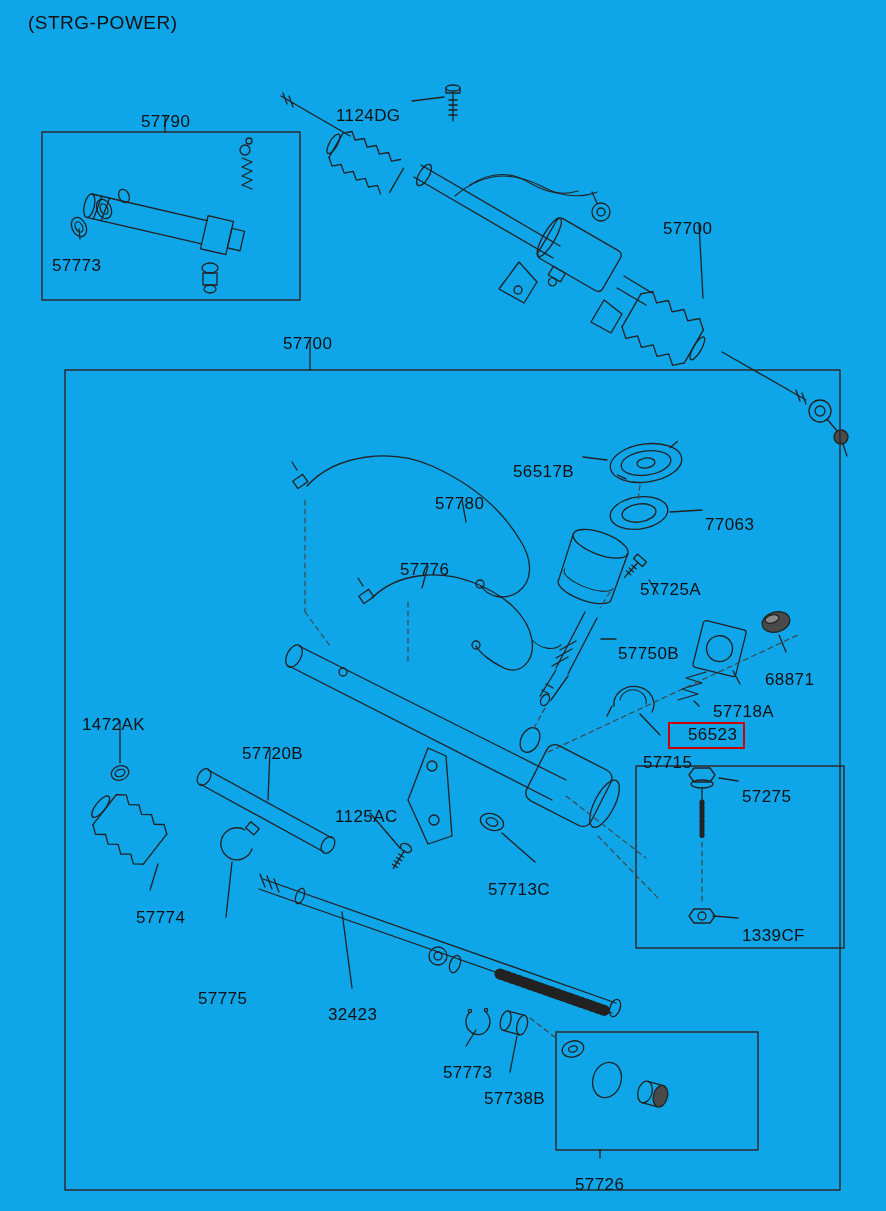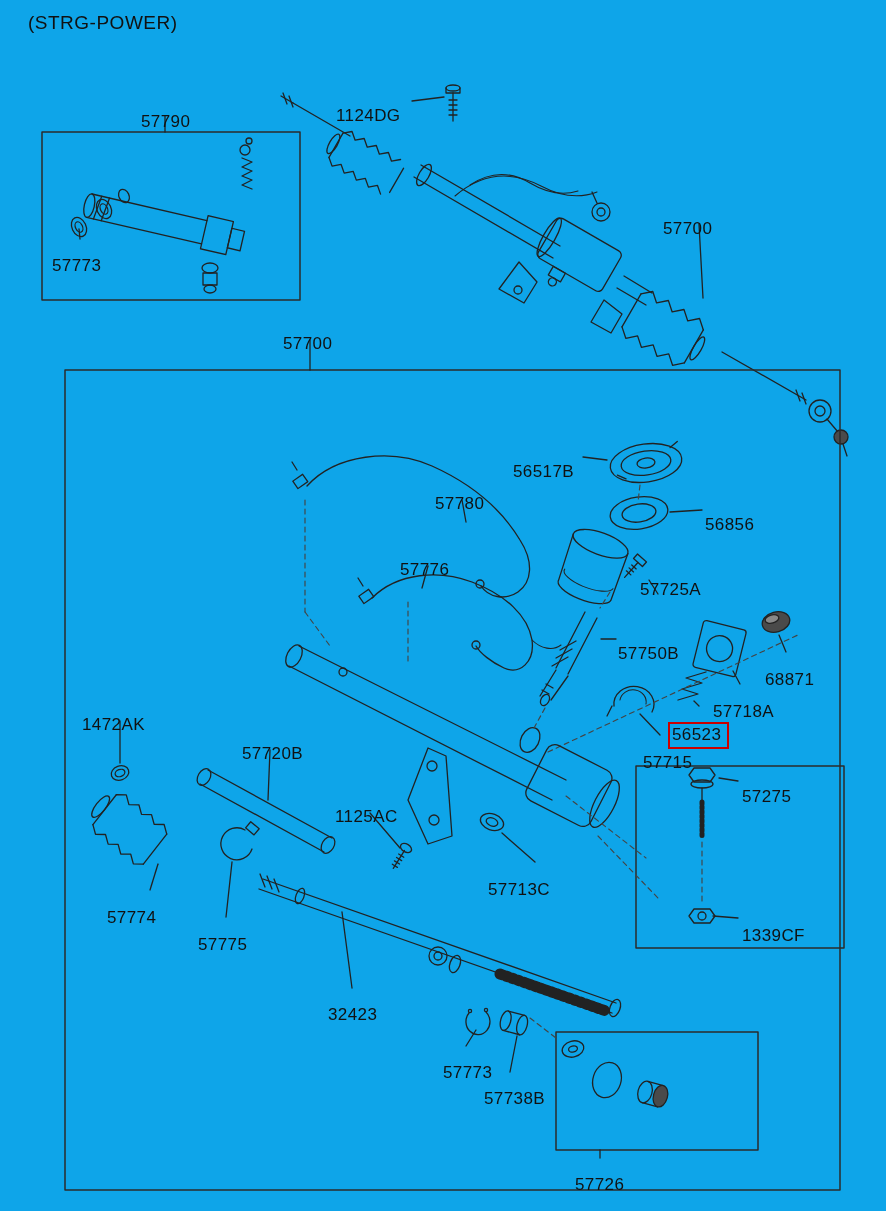--- a/index.html
+++ b/index.html
@@ -1,21 +1,21 @@
 <!DOCTYPE html>
 <html><head>
 <meta charset="utf-8">
 <style>
   html,body{margin:0;padding:0;background:#fff;}
   #canvas{position:relative;width:886px;height:1211px;background:#0ea5e9;overflow:hidden;
           font-family:"Liberation Sans",sans-serif;}
   #canvas svg{position:absolute;left:0;top:0;}
   #title{position:absolute;left:28px;top:12px;font-size:19px;color:#111;letter-spacing:.5px;}
   .part-label{position:absolute;font-size:17px;color:#111;white-space:nowrap;letter-spacing:.4px;cursor:pointer;line-height:22px;margin-top:15px;}
-  .part-label.hl{border:2.5px solid #cc0000;padding:0 6px 1px 2px;}
+  .part-label.hl{border:2.5px solid #cc0000;padding:0 6px 1px 18px;}
   
   .art{stroke:#222;fill:none;stroke-width:1.3;stroke-linecap:round;stroke-linejoin:round;}
   .bx{stroke:#2b2b2b;stroke-width:1.5;fill:none;}
   .ln2{stroke-width:1.05;}
   .dsh{stroke:#444;stroke-width:1.15;stroke-dasharray:5 4;}
   .dk{fill:#4a4a4a;stroke:#222;}
   .teeth{stroke-width:11;stroke-dasharray:2.5 3.5;}
   .thr{stroke-width:5;stroke-dasharray:2 2.5;}
 </style>
 </head>
@@ -287,34 +287,34 @@
 
 <div id="title">(STRG-POWER)</div>
 
 <div class="part-label" style="left:141px;top:96px">57790</div>
 <div class="part-label" style="left:336px;top:90px">1124DG</div>
 <div class="part-label" style="left:663px;top:203px">57700</div>
 <div class="part-label" style="left:52px;top:240px">57773</div>
 <div class="part-label" style="left:283px;top:318px">57700</div>
 <div class="part-label" style="left:513px;top:446px">56517B</div>
 <div class="part-label" style="left:435px;top:478px">57780</div>
-<div class="part-label" style="left:705px;top:499px">56856</div>
+<div class="part-label" style="left:705px;top:499px">77063</div>
 <div class="part-label" style="left:400px;top:544px">57776</div>
 <div class="part-label" style="left:640px;top:564px">57725A</div>
 <div class="part-label" style="left:618px;top:628px">57750B</div>
 <div class="part-label" style="left:765px;top:654px">68871</div>
 <div class="part-label" style="left:713px;top:686px">57718A</div>
 <div class="part-label hl" style="left: 668px; top: 707px; border-color: rgb(204, 0, 0);">56523</div>
 <div class="part-label" style="left:643px;top:737px">57715</div>
 <div class="part-label" style="left:82px;top:699px">1472AK</div>
 <div class="part-label" style="left:242px;top:728px">57720B</div>
 <div class="part-label" style="left:742px;top:771px">57275</div>
 <div class="part-label" style="left:335px;top:791px">1125AC</div>
 <div class="part-label" style="left:488px;top:864px">57713C</div>
-<div class="part-label" style="left:107px;top:892px">57774</div>
-<div class="part-label" style="left:198px;top:919px">57775</div>
+<div class="part-label" style="left:136px;top:892px">57774</div>
+<div class="part-label" style="left:198px;top:973px">57775</div>
 <div class="part-label" style="left:742px;top:910px">1339CF</div>
 <div class="part-label" style="left:328px;top:989px">32423</div>
 <div class="part-label" style="left:443px;top:1047px">57773</div>
 <div class="part-label" style="left:484px;top:1073px">57738B</div>
 <div class="part-label" style="left:575px;top:1159px">57726</div>
 
 </div>
 
 </body></html>

